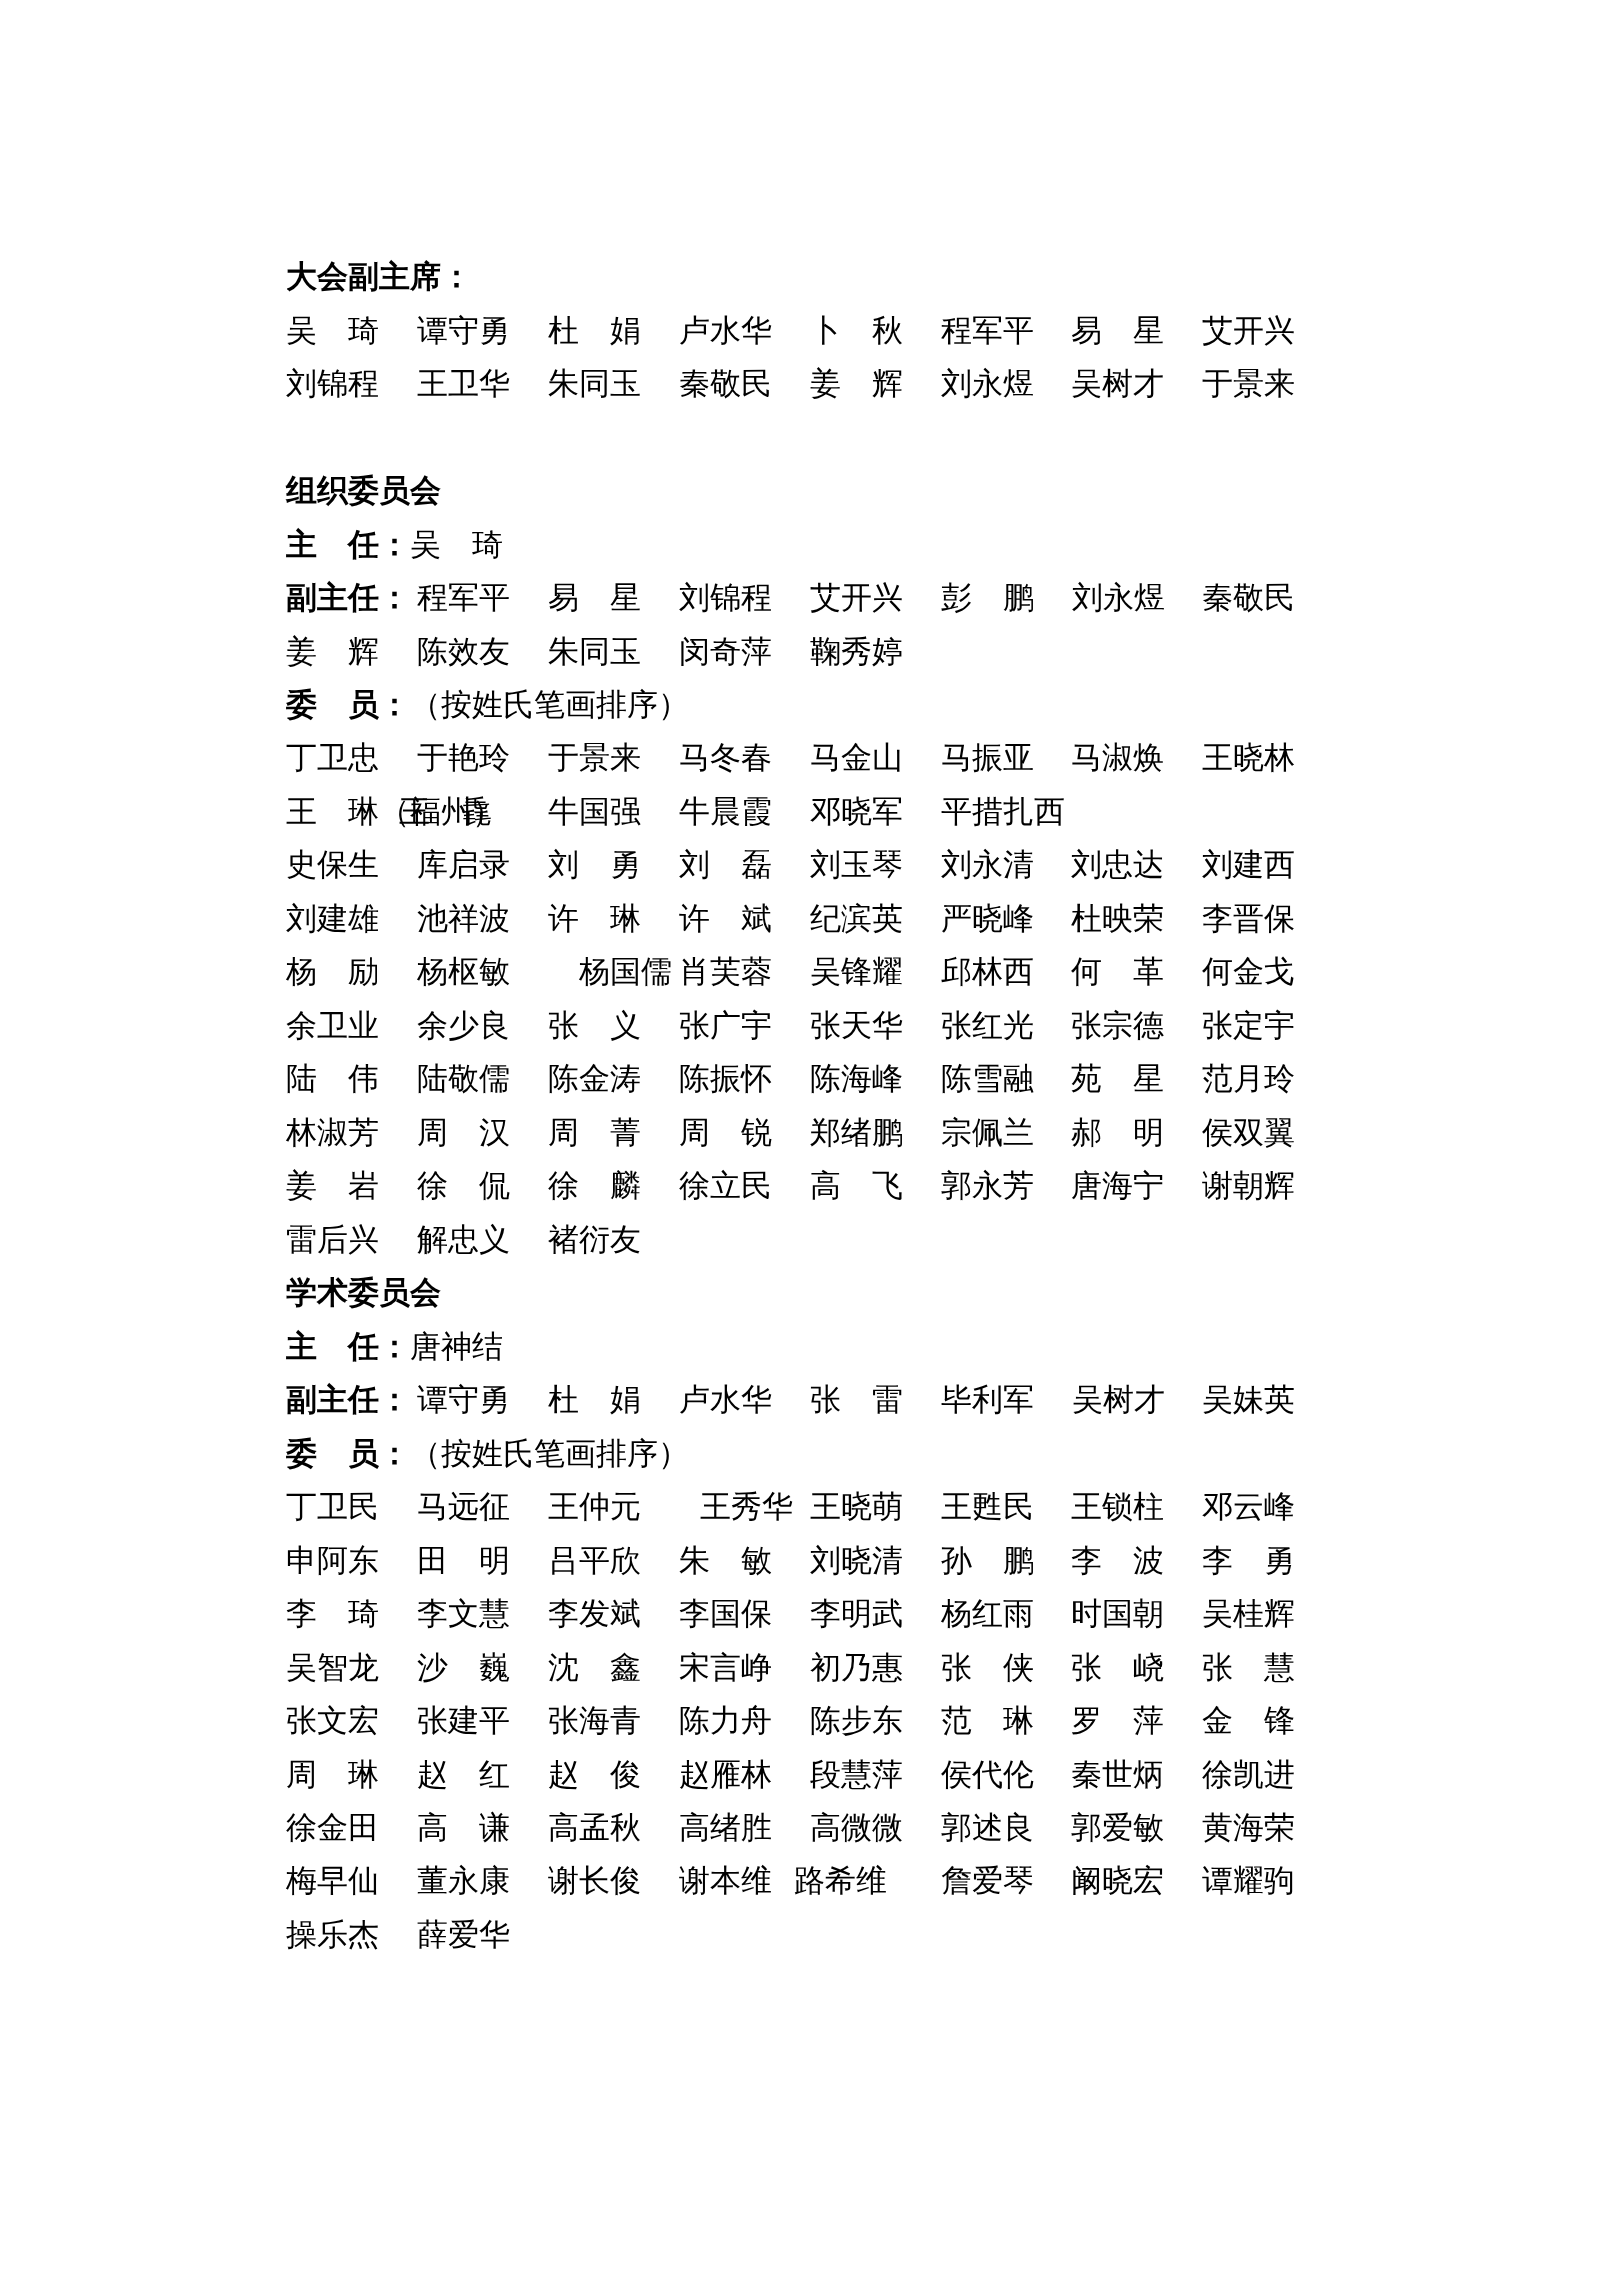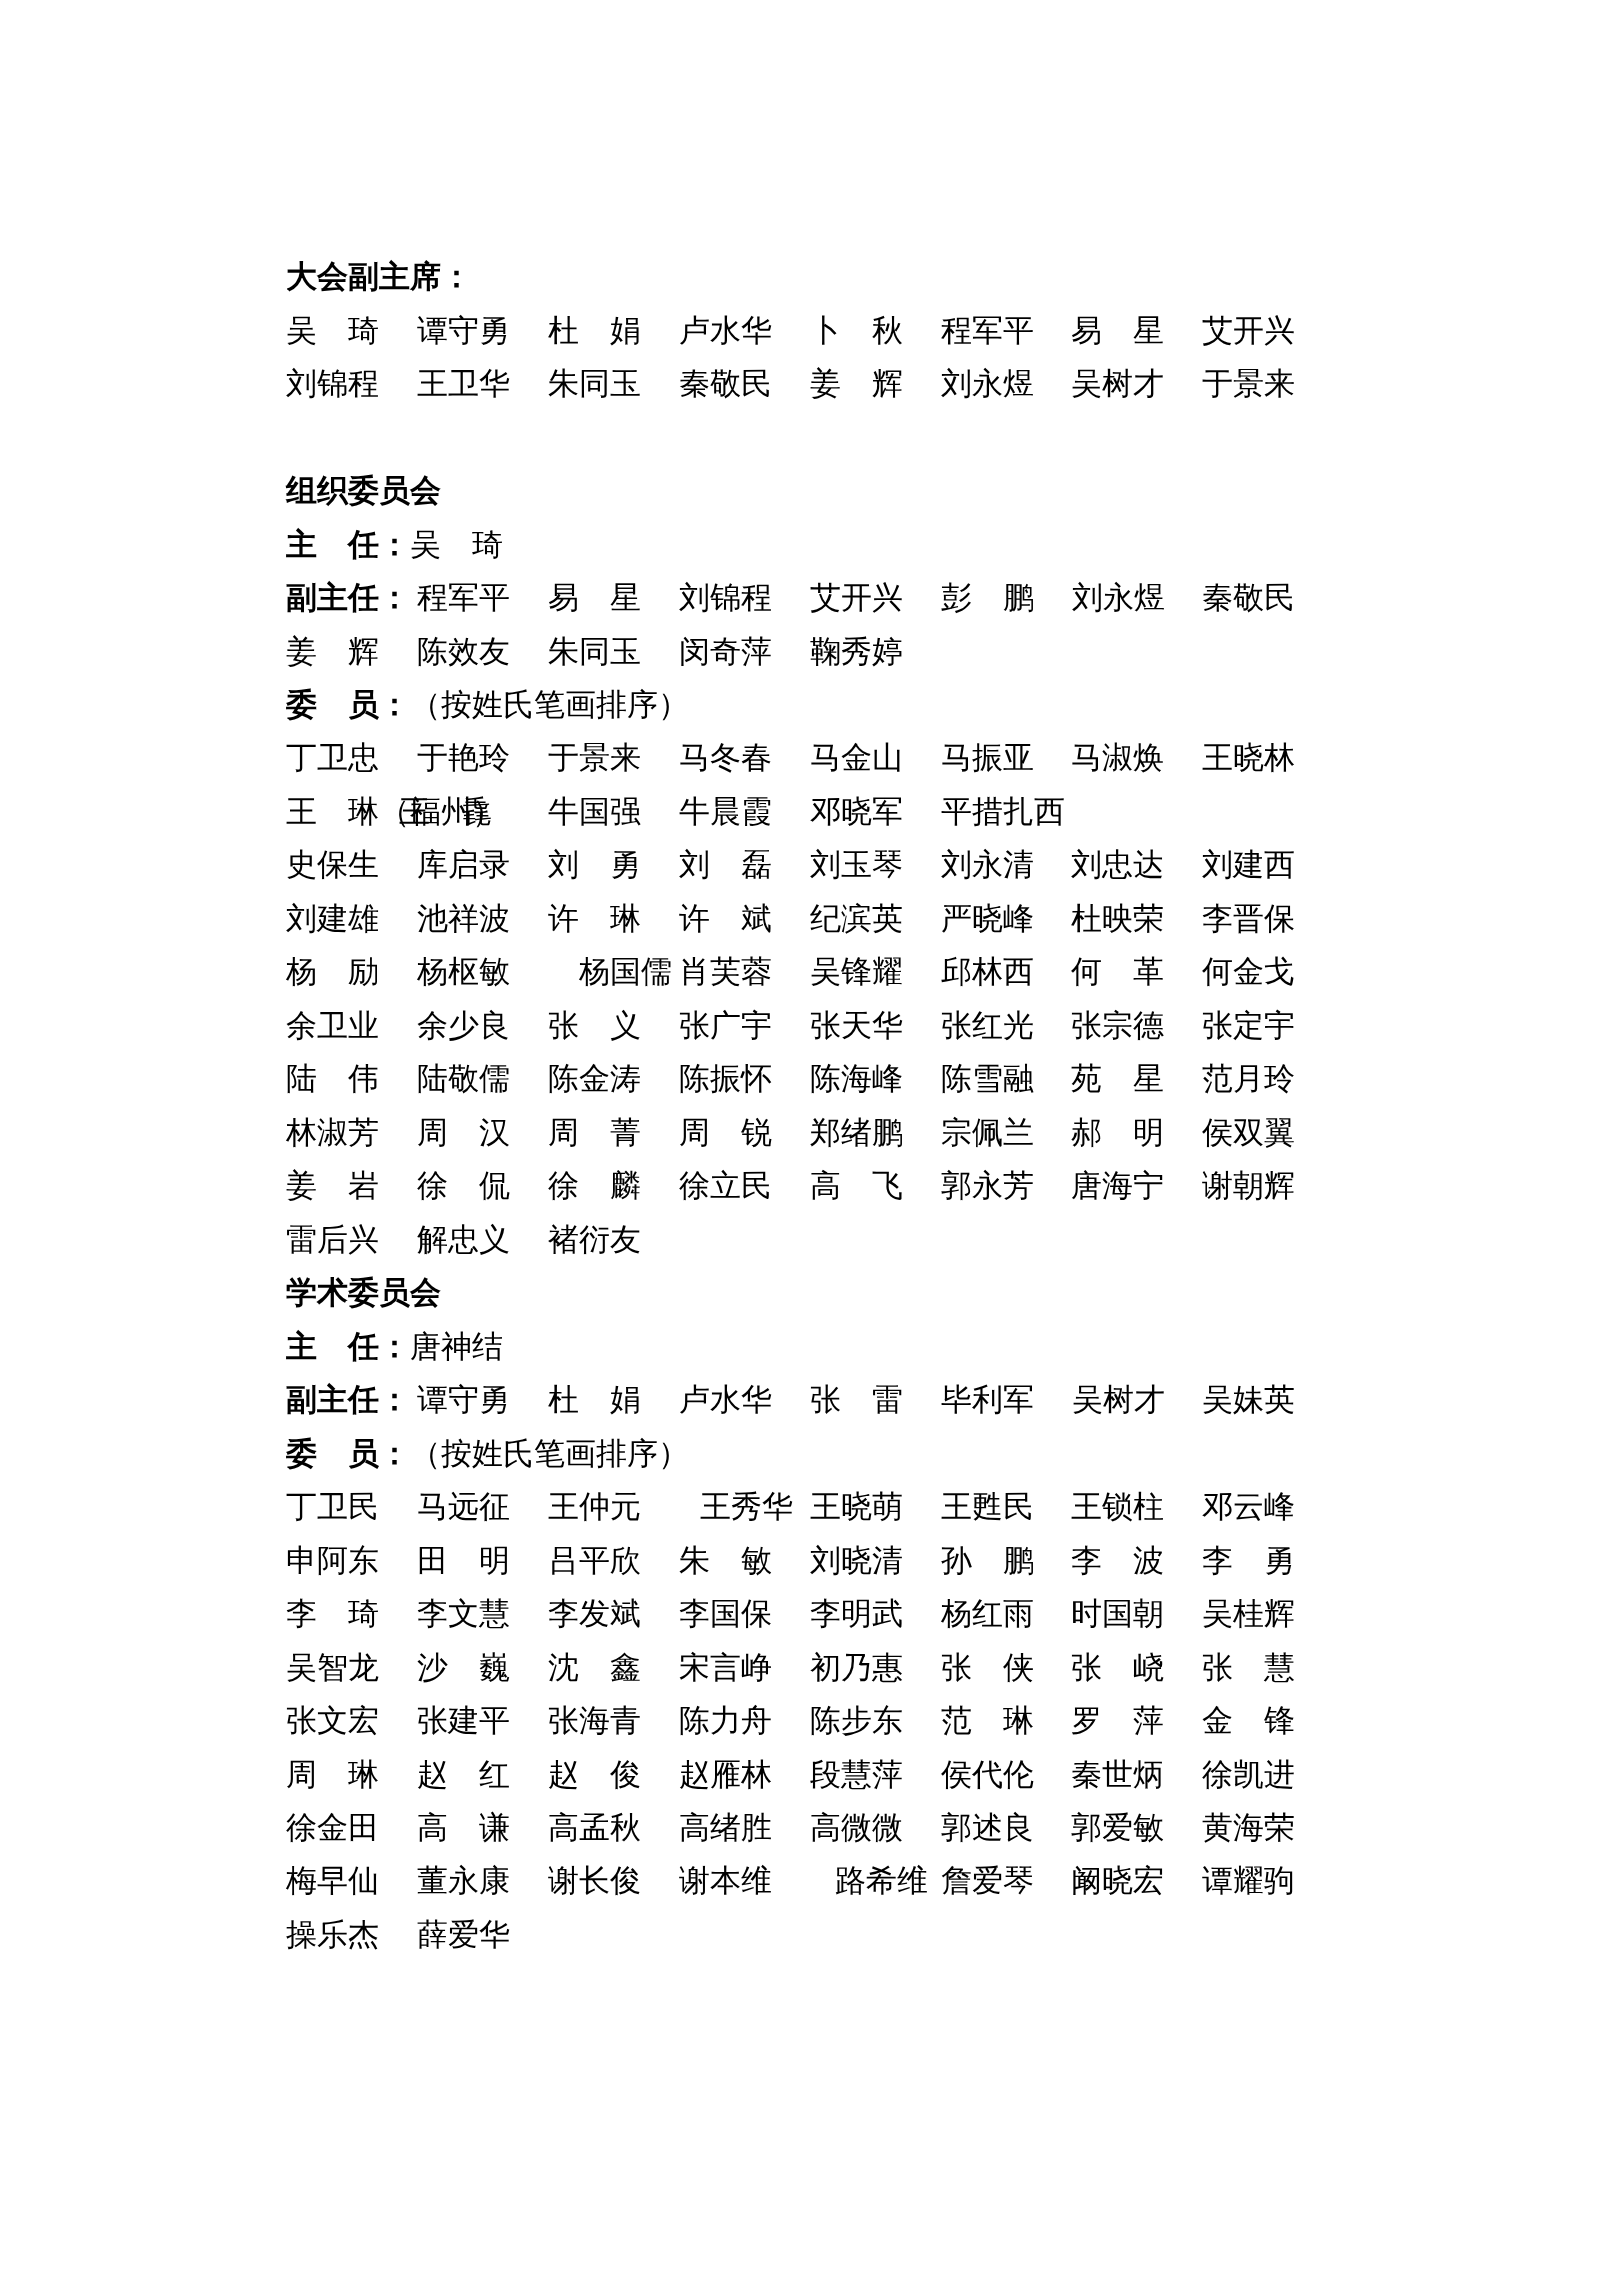--- a/index.html
+++ b/index.html
@@ -273,21 +273,21 @@
         <span class="cell" style="left: 785px;">郭爱敏</span>
         <span class="cell" style="left: 916px;">黄海荣</span>
       </div>
     </div>
     <div class="line" style="top: 1853px;">
       <div class="names">
         <span class="cell" style="left: 0px;">梅早仙</span>
         <span class="cell" style="left: 131px;">董永康</span>
         <span class="cell" style="left: 262px;">谢长俊</span>
         <span class="cell" style="left: 393px;">谢本维</span>
-        <span class="cell" style="left: 549px;">路希维</span>
+        <span class="cell" style="left: 508px;">路希维</span>
         <span class="cell" style="left: 655px;">詹爱琴</span>
         <span class="cell" style="left: 785px;">阚晓宏</span>
         <span class="cell" style="left: 916px;">谭耀驹</span>
       </div>
     </div>
     <div class="line" style="top: 1907px;">
       <div class="names">
         <span class="cell" style="left: 0px;">操乐杰</span>
         <span class="cell" style="left: 131px;">薛爱华</span>
       </div>

